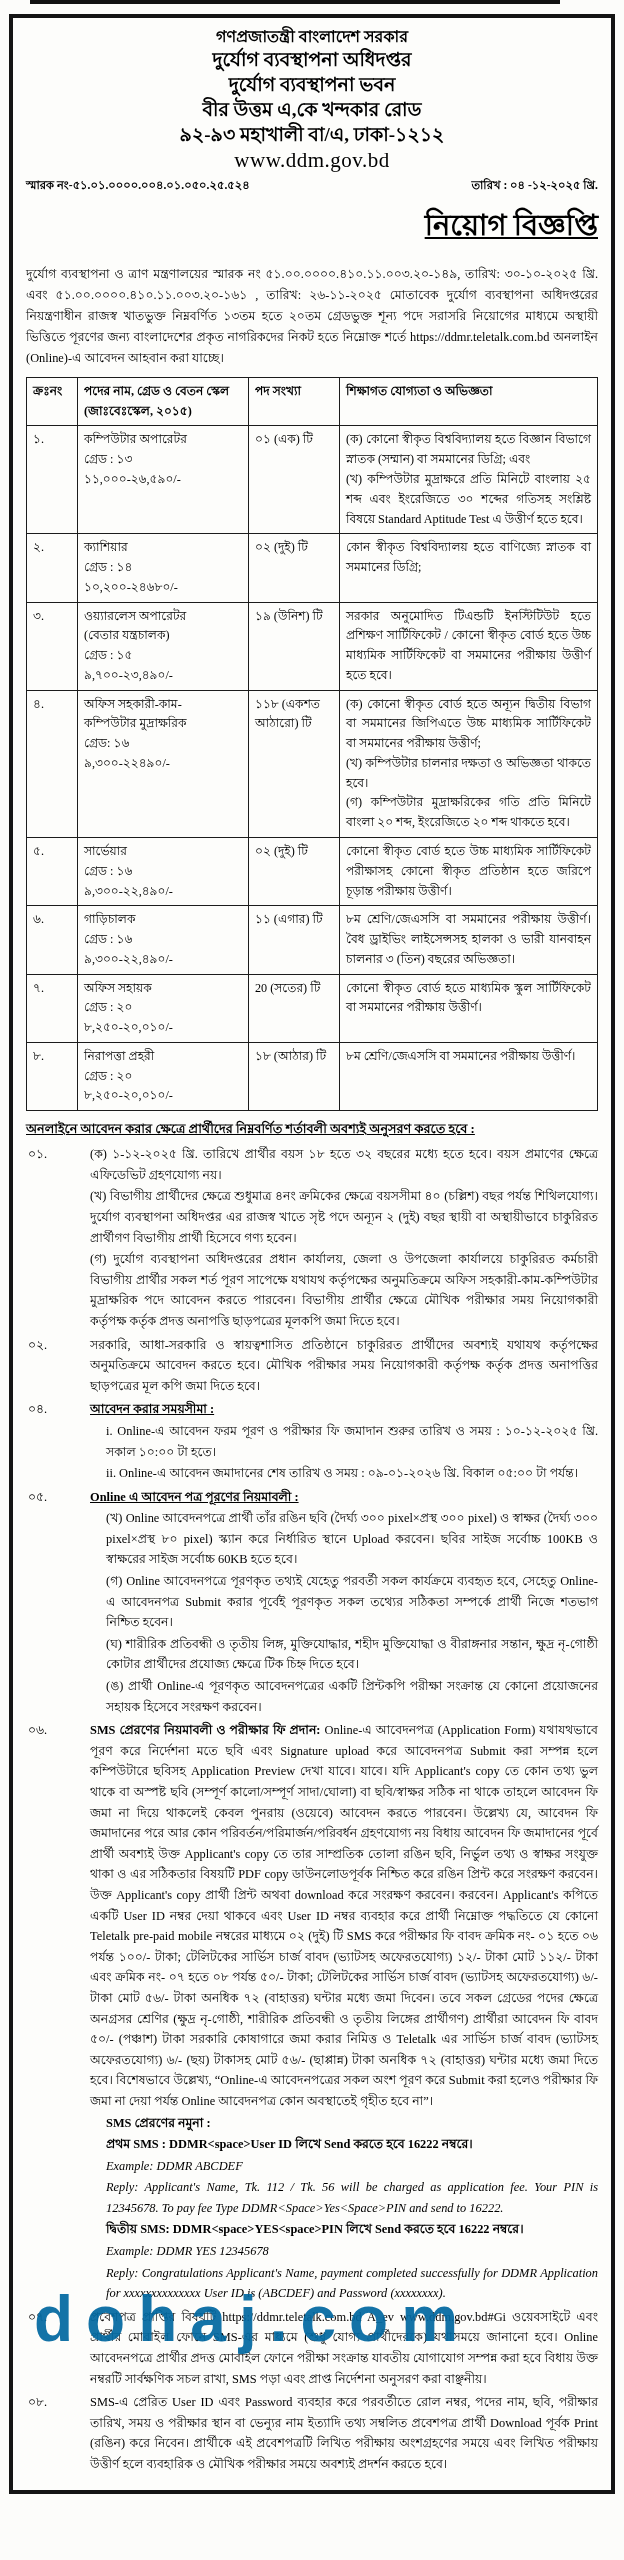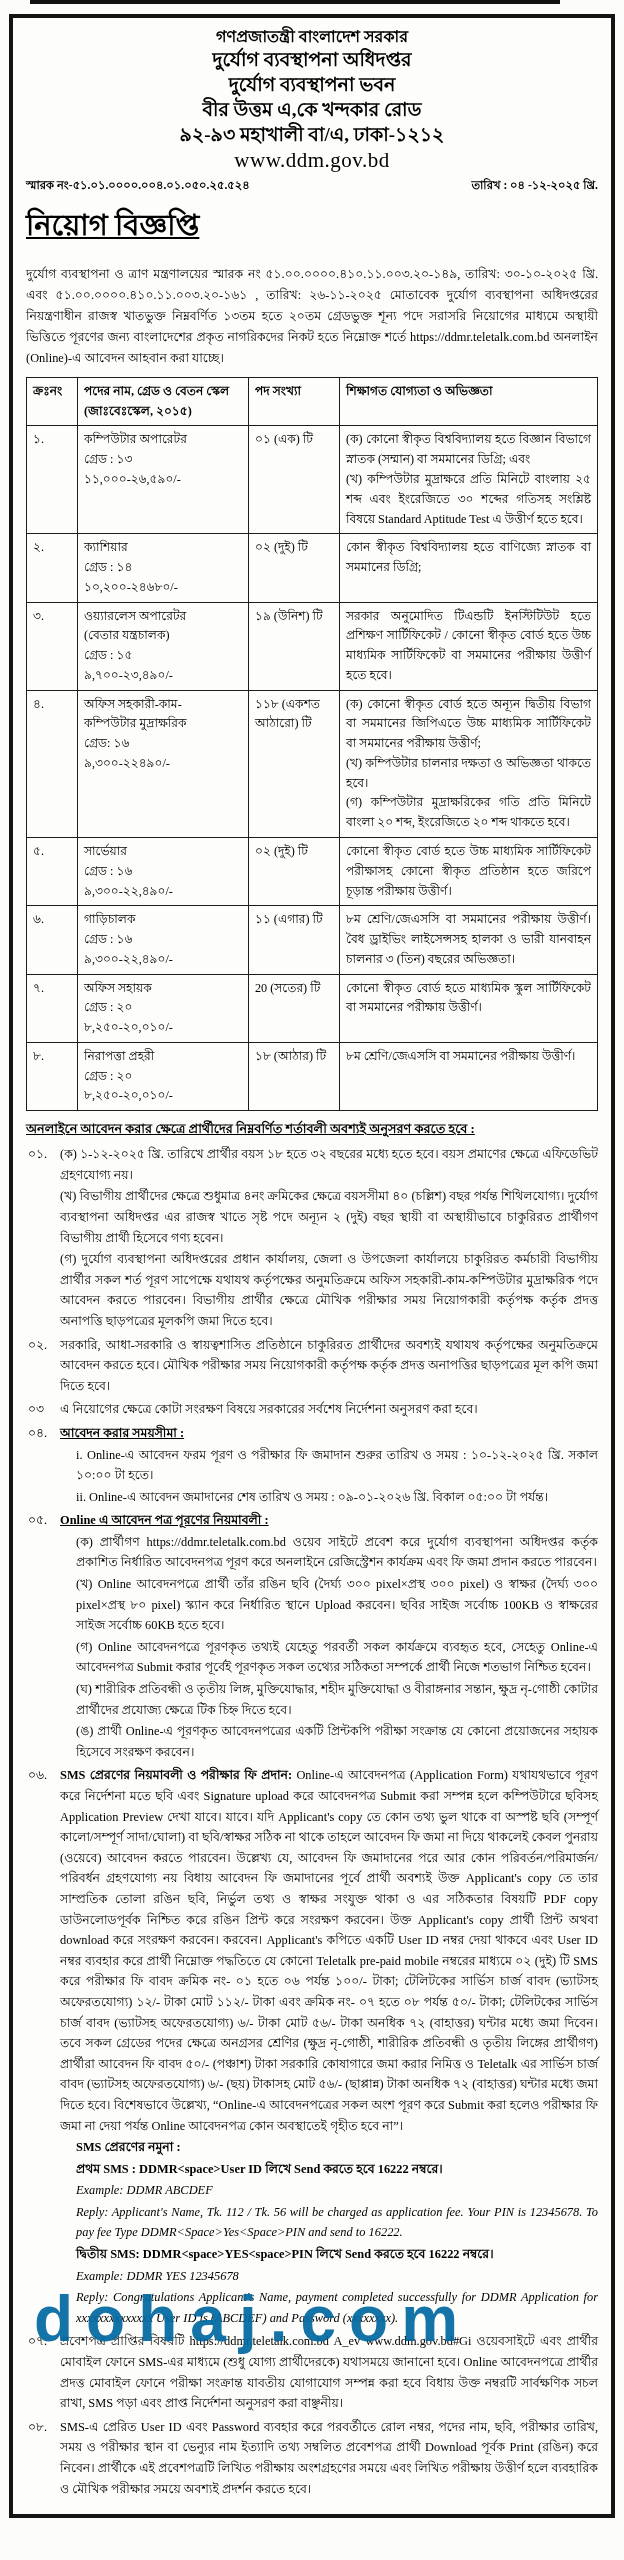--- a/index.html
+++ b/index.html
@@ -25,21 +25,21 @@
   
   .hdr{ text-align:center; line-height:1.32; }
   .hdr .l1{ font-size:16px; font-weight:bold; }
   .hdr .l2,.hdr .l3,.hdr .l4,.hdr .l5{ font-size:19px; font-weight:bold; }
   .hdr .url{ font-size:21px; font-family:"Liberation Serif",serif; letter-spacing:.5px; }
   .memo-row{
     display:flex; justify-content:space-between;
     font-size:11.5px; margin-top:2px; font-weight:600;
   }
   .notice-title{
-    text-align:left; font-size:29px; font-weight:bold;
+    text-align:right; font-size:29px; font-weight:bold;
     text-decoration:underline; margin:6px 0 8px 0;
   }
   .intro{
     font-size:12.4px; line-height:1.7; text-align:justify; margin-bottom:8px;
   }
   
   table.posts{ width:100%; border-collapse:collapse; font-size:12.2px; }
   table.posts th, table.posts td{
     border:1.6px solid #1c1c1c; padding:4px 6px; vertical-align:top;
     line-height:1.62; text-align:left;
@@ -49,21 +49,21 @@
   td.c-post, th.c-post{ width:158px; }
   td.c-count, th.c-count{ width:78px; text-align:center; }
   td.c-count{ text-align:center; }
   td.c-qual p{ margin:0; text-align:justify; }
   td.c-post div{ margin:0; }
   
   .sec-head{
     font-size:12.8px; font-weight:bold; text-decoration:underline;
     margin:8px 0 4px 0;
   }
-  .cond{ display:flex; font-size:12.4px; line-height:1.66; margin-bottom:2px; }
+  .cond{ display:flex; font-size:12.4px; line-height:1.66; margin-bottom:2px;gap:30px; }
   .cond-num{ flex:0 0 32px; padding-left:2px; }
   .cond-body{ flex:1; text-align:justify; }
   .cond-body p{ margin:0 0 1px 0; }
   .cond-body p.i1{ padding-left:16px; }
   .cond-body p.b{ font-weight:bold; }
   .cond-body p.bu{ font-weight:bold; text-decoration:underline; }
   .cond-body p.it{ font-style:italic; }
   .cond-body .lead{ font-weight:bold; }
   
   .wm-gray{
@@ -311,38 +311,31 @@
             <p class="">(গ) দুর্যোগ ব্যবস্থাপনা অধিদপ্তরের প্রধান কার্যালয়, জেলা ও উপজেলা কার্যালয়ে চাকুরিরত কর্মচারী বিভাগীয় প্রার্থীর সকল শর্ত পূরণ সাপেক্ষে যথাযথ কর্তৃপক্ষের অনুমতিক্রমে অফিস সহকারী-কাম-কম্পিউটার মুদ্রাক্ষরিক পদে আবেদন করতে পারবেন। বিভাগীয় প্রার্থীর ক্ষেত্রে মৌখিক পরীক্ষার সময় নিয়োগকারী কর্তৃপক্ষ কর্তৃক প্রদত্ত অনাপত্তি ছাড়পত্রের মূলকপি জমা দিতে হবে।</p>
           </div>
         </div>
         <div class="cond">
           <div class="cond-num">০২.</div>
           <div class="cond-body">
             <p class="">সরকারি, আধা-সরকারি ও স্বায়ত্বশাসিত প্রতিষ্ঠানে চাকুরিরত প্রার্থীদের অবশ্যই যথাযথ কর্তৃপক্ষের অনুমতিক্রমে আবেদন করতে হবে। মৌখিক পরীক্ষার সময় নিয়োগকারী কর্তৃপক্ষ কর্তৃক প্রদত্ত অনাপত্তির ছাড়পত্রের মূল কপি জমা দিতে হবে।</p>
           </div>
         </div>
         <div class="cond">
-          <div class="cond-num">০৩</div>
-          <div class="cond-body">
-            <p class="">এ নিয়োগের ক্ষেত্রে কোটা সংরক্ষণ বিষয়ে সরকারের সর্বশেষ নির্দেশনা অনুসরণ করা হবে।</p>
-          </div>
-        </div>
-        <div class="cond">
           <div class="cond-num">০৪.</div>
           <div class="cond-body">
             <p class="bu">আবেদন করার সময়সীমা :</p>
             <p class="i1">i.  Online-এ আবেদন ফরম পূরণ ও পরীক্ষার ফি জমাদান শুরুর তারিখ ও সময় :  ১০-১২-২০২৫ খ্রি. সকাল ১০:০০ টা হতে।</p>
             <p class="i1">ii.  Online-এ আবেদন জমাদানের শেষ তারিখ ও সময় : ০৯-০১-২০২৬ খ্রি. বিকাল ০৫:০০ টা পর্যন্ত।</p>
           </div>
         </div>
         <div class="cond">
           <div class="cond-num">০৫.</div>
           <div class="cond-body">
             <p class="bu">Online এ আবেদন পত্র পূরণের নিয়মাবলী :</p>
-            <p class="i1">(ক)  প্রার্থীগণ https://ddmr.teletalk.com.bd ওয়েব সাইটে প্রবেশ করে দুর্যোগ ব্যবস্থাপনা অধিদপ্তর কর্তৃক প্রকাশিত নির্ধারিত আবেদনপত্র পূরণ করে অনলাইনে রেজিস্ট্রেশন কার্যক্রম এবং ফি জমা প্রদান করতে পারবেন।</p>
             <p class="i1">(খ)  Online আবেদনপত্রে প্রার্থী তাঁর রঙিন ছবি (দৈর্ঘ্য ৩০০ pixel×প্রস্থ ৩০০ pixel) ও স্বাক্ষর (দৈর্ঘ্য ৩০০ pixel×প্রস্থ ৮০ pixel) স্ক্যান করে নির্ধারিত স্থানে Upload করবেন। ছবির সাইজ সর্বোচ্চ 100KB ও স্বাক্ষরের সাইজ সর্বোচ্চ 60KB হতে হবে।</p>
             <p class="i1">(গ)  Online আবেদনপত্রে পূরণকৃত তথ্যই যেহেতু পরবর্তী সকল কার্যক্রমে ব্যবহৃত হবে, সেহেতু Online-এ আবেদনপত্র Submit করার পূর্বেই পূরণকৃত সকল তথ্যের সঠিকতা সম্পর্কে প্রার্থী নিজে শতভাগ নিশ্চিত হবেন।</p>
             <p class="i1">(ঘ)  শারীরিক প্রতিবন্ধী ও তৃতীয় লিঙ্গ, মুক্তিযোদ্ধার, শহীদ মুক্তিযোদ্ধা ও বীরাঙ্গনার সন্তান, ক্ষুদ্র নৃ-গোষ্ঠী কোটার প্রার্থীদের প্রযোজ্য ক্ষেত্রে টিক চিহ্ন দিতে হবে।</p>
             <p class="i1">(ঙ)  প্রার্থী Online-এ পূরণকৃত আবেদনপত্রের একটি প্রিন্টকপি পরীক্ষা সংক্রান্ত যে কোনো প্রয়োজনের সহায়ক হিসেবে সংরক্ষণ করবেন।</p>
           </div>
         </div>
         <div class="cond">
           <div class="cond-num">০৬.</div>
           <div class="cond-body">
             <p class=""><span class="lead">SMS প্রেরণের নিয়মাবলী ও পরীক্ষার ফি প্রদান: </span>Online-এ আবেদনপত্র (Application Form) যথাযথভাবে পূরণ করে নির্দেশনা মতে ছবি এবং Signature upload করে আবেদনপত্র Submit করা সম্পন্ন হলে কম্পিউটারে ছবিসহ Application Preview দেখা যাবে। যাবে। যদি Applicant's copy তে কোন তথ্য ভুল থাকে বা অস্পষ্ট ছবি (সম্পূর্ণ কালো/সম্পূর্ণ সাদা/ঘোলা) বা ছবি/স্বাক্ষর সঠিক না থাকে তাহলে আবেদন ফি জমা না দিয়ে থাকলেই কেবল পুনরায় (ওয়েবে) আবেদন করতে পারবেন। উল্লেখ্য যে, আবেদন ফি জমাদানের পরে আর কোন পরিবর্তন/পরিমার্জন/পরিবর্ধন গ্রহণযোগ্য নয় বিধায় আবেদন ফি জমাদানের পূর্বে প্রার্থী অবশ্যই উক্ত Applicant's copy তে তার সাম্প্রতিক তোলা রঙিন ছবি, নির্ভুল তথ্য ও স্বাক্ষর সংযুক্ত থাকা ও এর সঠিকতার বিষয়টি PDF copy ডাউনলোডপূর্বক নিশ্চিত করে রঙিন প্রিন্ট করে সংরক্ষণ করবেন। উক্ত Applicant's copy প্রার্থী প্রিন্ট অথবা download করে সংরক্ষণ করবেন। করবেন। Applicant's কপিতে একটি User ID নম্বর দেয়া থাকবে এবং User ID নম্বর ব্যবহার করে প্রার্থী নিম্নোক্ত পদ্ধতিতে যে কোনো Teletalk pre-paid mobile নম্বরের মাধ্যমে ০২ (দুই) টি SMS করে পরীক্ষার ফি বাবদ ক্রমিক নং- ০১ হতে ০৬ পর্যন্ত ১০০/- টাকা; টেলিটকের সার্ভিস চার্জ বাবদ (ভ্যাটসহ অফেরতযোগ্য) ১২/- টাকা মোট ১১২/- টাকা এবং ক্রমিক নং- ০৭ হতে ০৮ পর্যন্ত ৫০/- টাকা; টেলিটকের সার্ভিস চার্জ বাবদ (ভ্যাটসহ অফেরতযোগ্য) ৬/- টাকা মোট ৫৬/- টাকা অনধিক ৭২ (বাহাত্তর) ঘন্টার মধ্যে জমা দিবেন। তবে সকল গ্রেডের পদের ক্ষেত্রে অনগ্রসর শ্রেণির (ক্ষুদ্র নৃ-গোষ্ঠী, শারীরিক প্রতিবন্ধী ও তৃতীয় লিঙ্গের প্রার্থীগণ) প্রার্থীরা আবেদন ফি বাবদ ৫০/- (পঞ্চাশ) টাকা সরকারি কোষাগারে জমা করার নিমিত্ত ও Teletalk এর সার্ভিস চার্জ বাবদ (ভ্যাটসহ অফেরতযোগ্য) ৬/- (ছয়) টাকাসহ মোট ৫৬/- (ছাপ্পান্ন) টাকা অনধিক ৭২ (বাহাত্তর) ঘন্টার মধ্যে জমা দিতে হবে। বিশেষভাবে উল্লেখ্য, “Online-এ আবেদনপত্রের সকল অংশ পূরণ করে Submit করা হলেও পরীক্ষার ফি জমা না দেয়া পর্যন্ত Online আবেদনপত্র কোন অবস্থাতেই গৃহীত হবে না”।</p>

